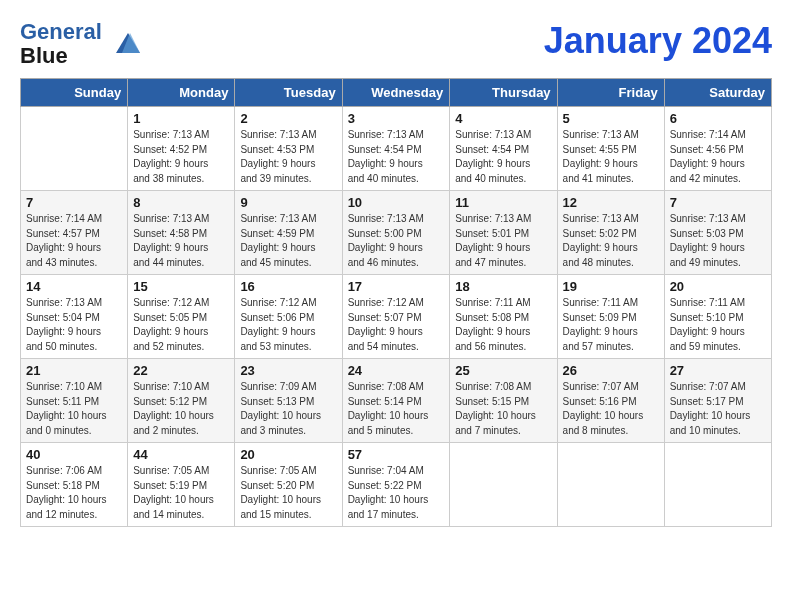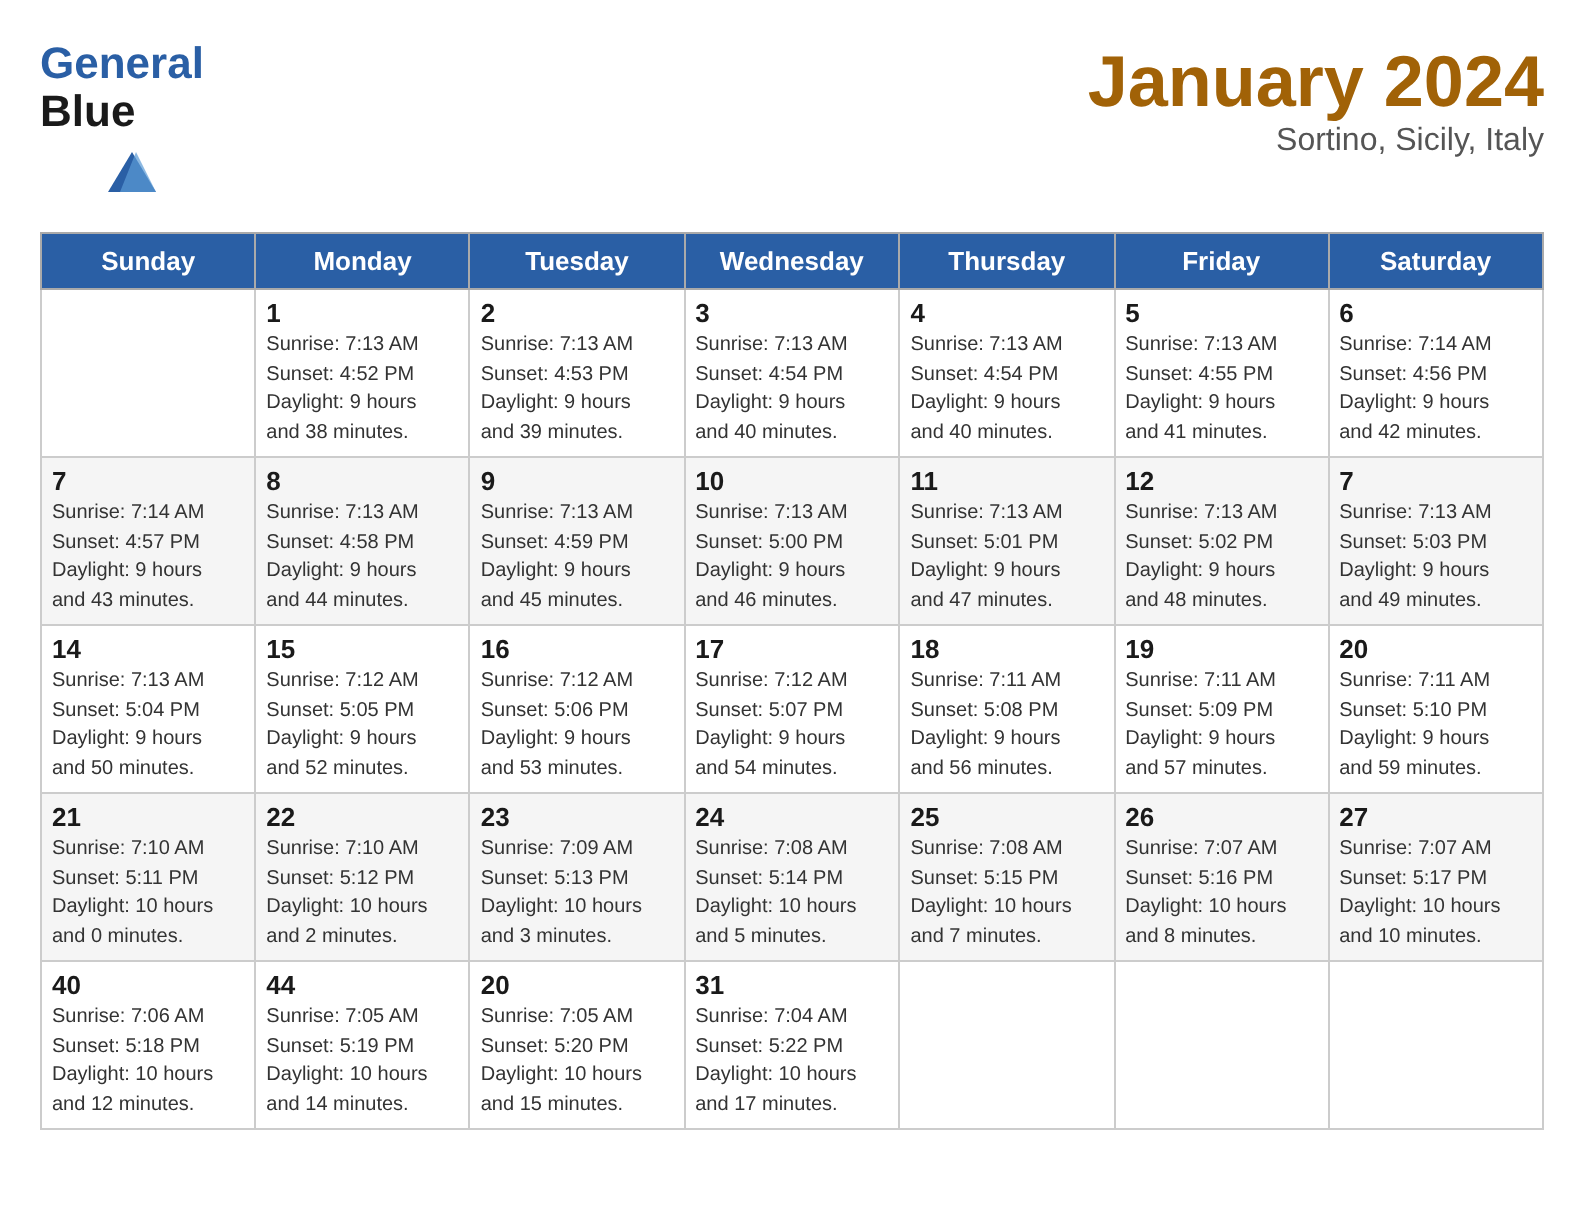--- a/index.html
+++ b/index.html
@@ -19,35 +19,35 @@
     .logo {
       display: flex;
       align-items: center;
     }
     .title-area {
       text-align: right;
     }
     .month-title {
       font-size: 36px;
       font-weight: bold;
-      color: #a16207;
+      color: #1d4ed8;
     }
     .subtitle {
       font-size: 16px;
       color: #555;
     }
     table {
       width: 100%;
       border-collapse: collapse;
       font-size: 11px;
     }
     thead tr th {
       background-color: #2a5fa5;
       color: #fff;
-      text-align: center;
+      text-align: right;
       padding: 6px 6px;
       font-size: 13px;
       font-weight: bold;
       border: 1px solid #aaa;
     }
     tbody tr td {
       border: 1px solid #ccc;
       vertical-align: top;
       padding: 4px 5px;
       width: 108px;
@@ -75,35 +75,34 @@
     tbody tr:nth-child(even) td.empty-cell {
       background: #f5f5f5 !important;
     }
   </style>
 </head>
 <body>
 
 <div class="header">
   <div class="logo">
     <div>
-      <div style="display:flex;align-items:center;flex-direction:column;">
+      <div style="display:flex;align-items:center;">
         <div style="font-size:22px;font-weight:bold;color:#1a1a1a;line-height:1.1;">
           <span style="color:#2a5fa5;">General</span><br>
           <span>Blue</span>
         </div>
         <svg width="38" height="38" viewBox="0 0 38 38" style="margin-left:4px;">
           <polygon points="10,28 22,8 34,28" fill="#2a5fa5"></polygon>
           <polygon points="16,28 24,8 34,28" fill="#5b9bd5" opacity="0.7"></polygon>
         </svg>
       </div>
     </div>
   </div>
   <div class="title-area">
     <div class="month-title">January 2024</div>
-    <div class="subtitle">Sortino, Sicily, Italy</div>
   </div>
 </div>
 
 <table>
   <thead>
     <tr id="dow-row">
     <th>Sunday</th>
         <th>Monday</th>
         <th>Tuesday</th>
         <th>Wednesday</th>
@@ -327,21 +326,21 @@
 and 14 minutes.</div>
         </td>
         <td>
           <span class="day-num">20</span>
           <div class="day-info" style="white-space: pre-line;">Sunrise: 7:05 AM
 Sunset: 5:20 PM
 Daylight: 10 hours
 and 15 minutes.</div>
         </td>
         <td>
-          <span class="day-num">31</span>
+          <span class="day-num">57</span>
           <div class="day-info" style="white-space: pre-line;">Sunrise: 7:04 AM
 Sunset: 5:22 PM
 Daylight: 10 hours
 and 17 minutes.</div>
         </td>
         <td class="empty-cell"></td>
         <td class="empty-cell"></td>
         <td class="empty-cell"></td>
       </tr>
     </tbody>

